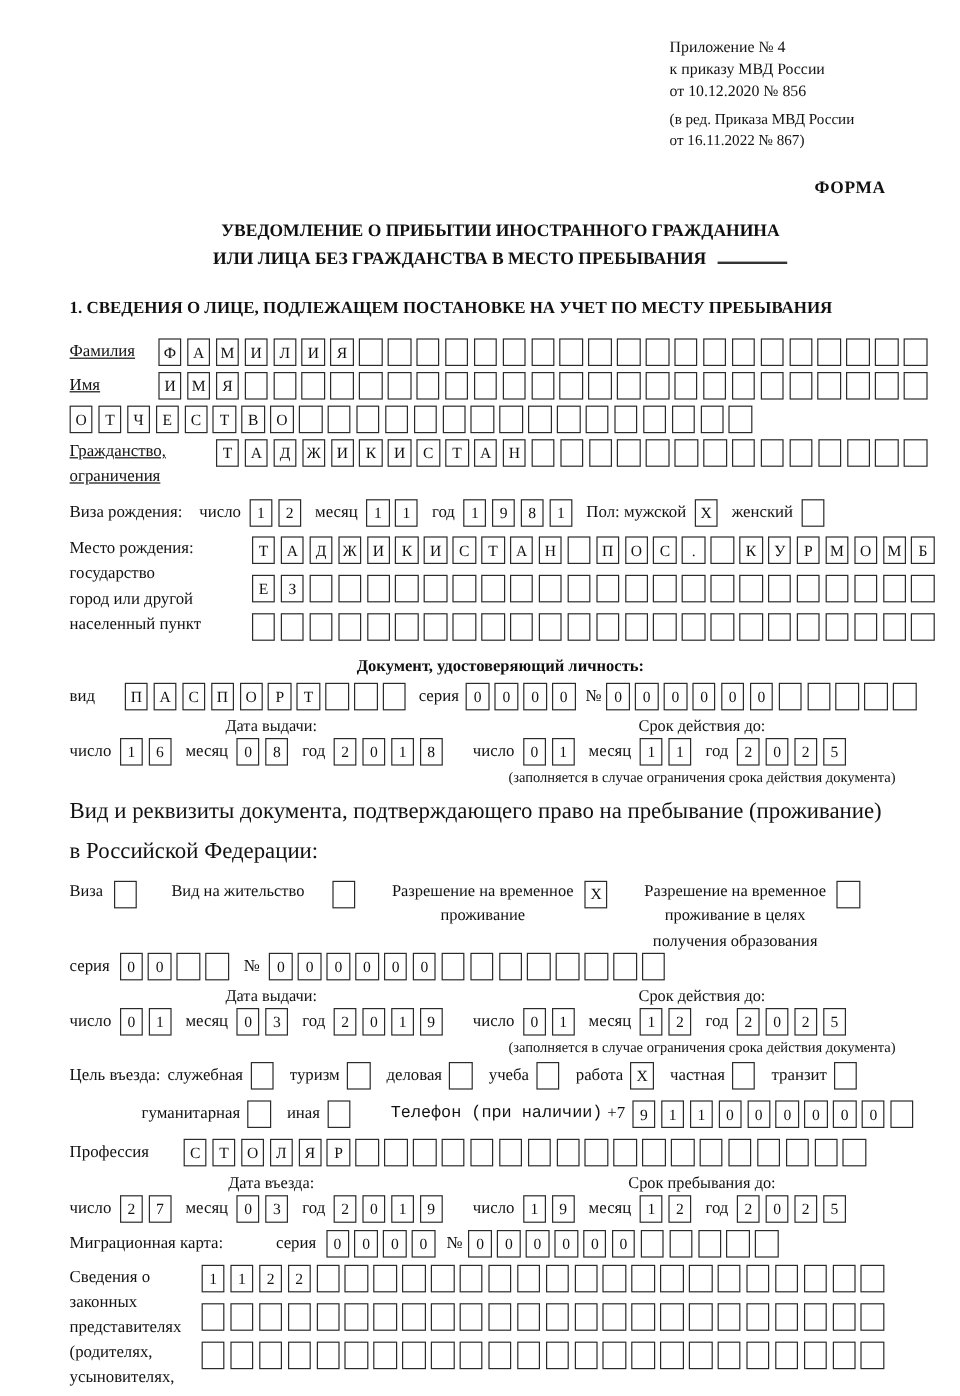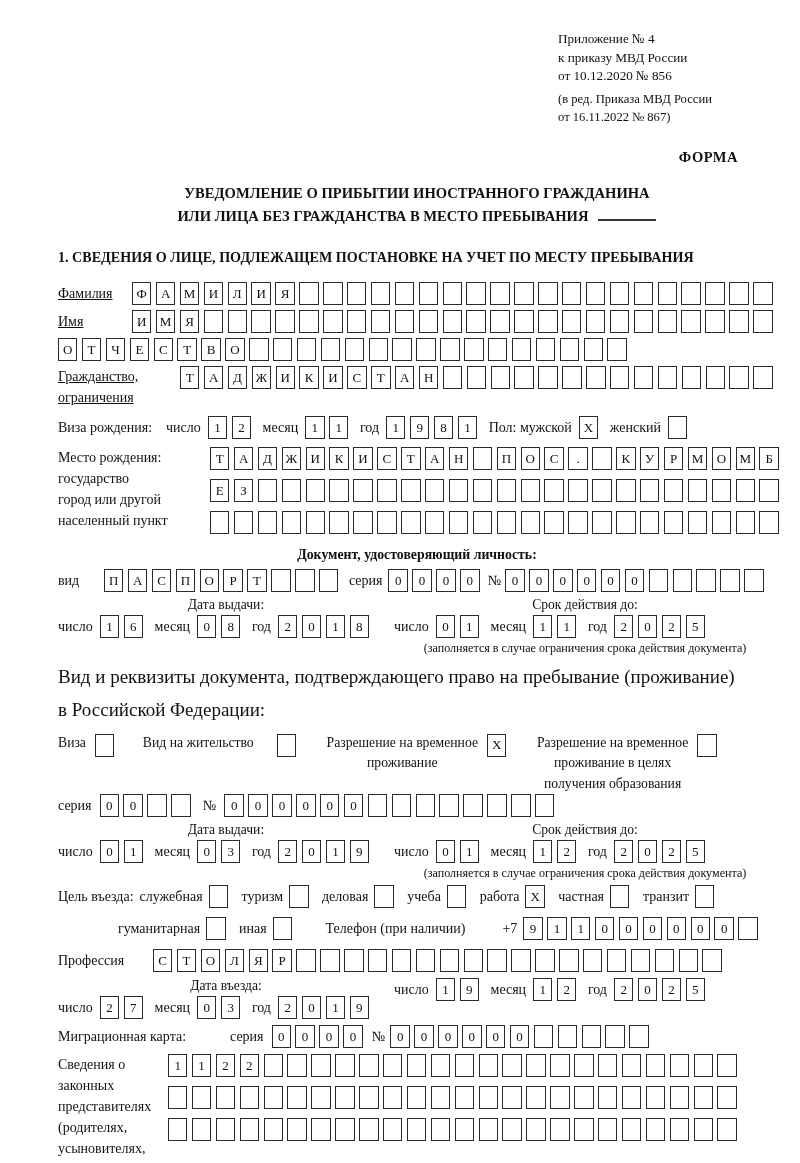--- a/index.html
+++ b/index.html
@@ -567,21 +567,21 @@
 
   <div class="purpose-row" style="padding-left:60px;">
     <span class="lbl">гуманитарная</span>
     <span class="boxes">
         <span class="box"></span>
       </span>
     <span class="lbl">иная</span>
     <span class="boxes">
         <span class="box"></span>
       </span>
-    <span class="lbl" style="margin:0 37px 0 20px;">Телефон (при наличии)</span>
+    <span class="lbl" style="margin:0 4px 0 20px;font-family:Liberation Mono, monospace;">Телефон (при наличии)</span>
     <span class="lbl mr">+7</span>
     <span class="boxes">
         <span class="box">9</span>
         <span class="box">1</span>
         <span class="box">1</span>
         <span class="box">0</span>
         <span class="box">0</span>
         <span class="box">0</span>
         <span class="box">0</span>
         <span class="box">0</span>
@@ -637,20 +637,21 @@
         <span class="lbl mx">год</span>
         <span class="boxes">
             <span class="box">2</span>
             <span class="box">0</span>
             <span class="box">1</span>
             <span class="box">9</span>
           </span>
       </div>
     </div>
     <div class="datecol-r">
+      <div class="date-header">Срок пребывания до:</div>
       <div class="date-row">
         <span class="lbl mr">число</span>
         <span class="boxes">
             <span class="box">1</span>
             <span class="box">9</span>
           </span>
         <span class="lbl mx">месяц</span>
         <span class="boxes">
             <span class="box">1</span>
             <span class="box">2</span>

